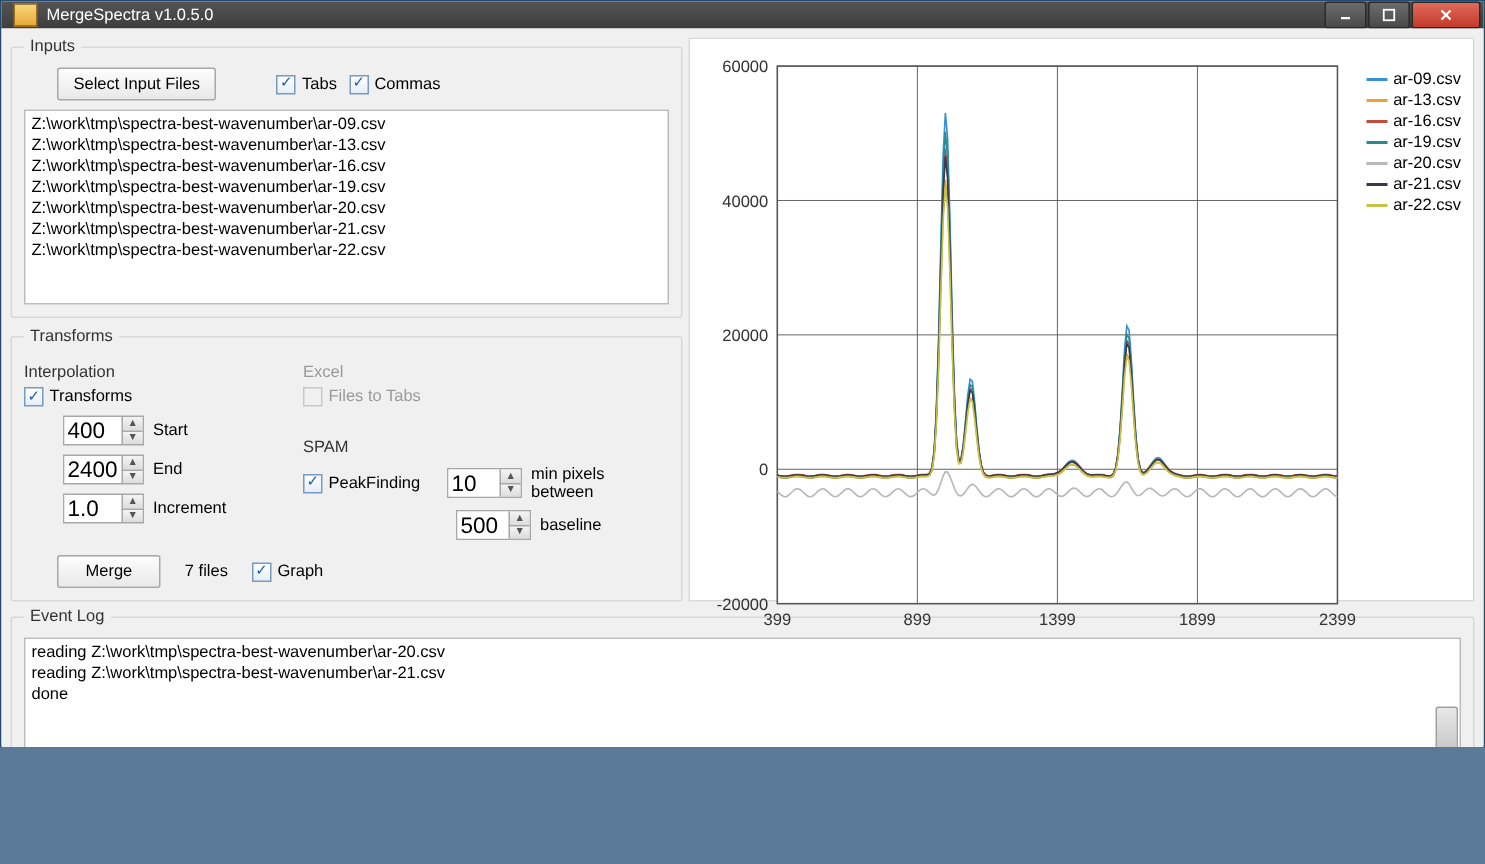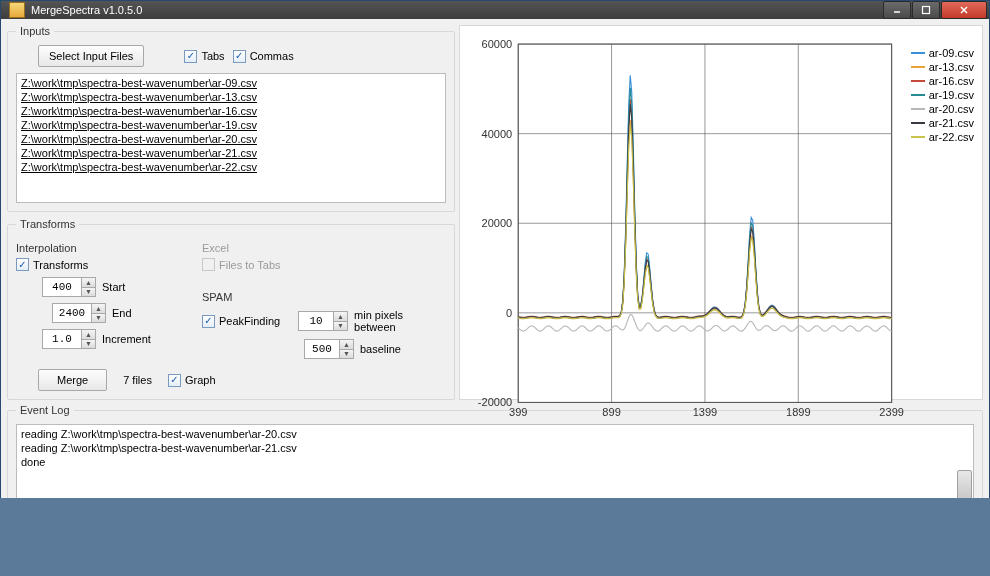--- a/index.html
+++ b/index.html
@@ -20,32 +20,32 @@
   .chart-area { flex: 1; background: #fff; border: 1px solid #d8d8d8; position: relative; }
 
   fieldset.group { border: 1px solid #d8d8d8; border-radius: 2px; padding: 8px 8px 8px 8px; margin: 0; }
   fieldset.group > legend { padding: 0 4px; color: #333; }
 
   .row { display: flex; align-items: center; gap: 8px; }
   .btn { background: linear-gradient(#fdfdfd,#e8e8e8); border: 1px solid #a8a8a8; border-radius: 2px; padding: 2px 10px; height: 22px; display: inline-flex; align-items: center; margin-left: 22px; }
   .checkbox { width: 13px; height: 13px; border: 1px solid #7a9ac0; background: linear-gradient(#fff,#e4eef8); display: inline-flex; align-items: center; justify-content: center; }
   .checkbox.checked::after { content: "✓"; font-size: 10px; color: #1a5aa8; line-height: 1; }
   .checkbox.disabled { border-color:#c8c8c8; background:#f0f0f0; }
-  .chk-label { display: inline-flex; align-items: center; gap: 4px; }
+  .chk-label { display: inline-flex; align-items: flex-start; gap: 4px; }
   .chk-label.disabled { color:#9a9a9a; }
 
   .filelist { width: 100%; height: 130px; border: 1px solid #bcbcbc; background: #fff; overflow: auto; padding: 2px 4px; margin-top: 6px; }
-  .filelist div { white-space: nowrap; line-height: 14px; text-decoration: underline; }
+  .filelist div { white-space: nowrap; line-height: 14px; }
 
   .transforms-inner { display: flex; gap: 16px; }
   .interp-col { width: 170px; }
   .excel-col { flex: 1; }
   .field-row { display: flex; align-items: center; gap: 6px; margin-top: 6px; }
   .num-input { width: 54px; height: 20px; border: 1px solid #a8a8a8; display: flex; }
-  .num-input input { border: none; width: 38px; text-align: center; padding: 0 2px; font-size:11px;font-family:Liberation Mono, monospace; }
+  .num-input input { border: none; width: 38px; text-align: left; padding: 0 2px; font-size:15px; }
   .spin { width: 14px; display: flex; flex-direction: column; }
   .spin-btn { flex:1; background: linear-gradient(#f4f4f4,#dcdcdc); border-left:1px solid #a8a8a8; display:flex; align-items:center; justify-content:center; font-size:7px; color:#555; }
   .spin-btn + .spin-btn { border-top:1px solid #a8a8a8; }
 
   .subgroup-title { color:#333; margin-top:4px; }
   .subgroup-title.disabled { color:#9a9a9a; }
 
   .merge-row { display:flex; align-items:center; gap:16px; margin-top:10px; }
 
   .eventlog { }
@@ -134,21 +134,21 @@
               <div class="field-row" style="margin-left:26px">
                 <div class="num-input">
                   <input value="400" style="">
                   <div class="spin">
                       <div class="spin-btn">▲</div>
                       <div class="spin-btn">▼</div>
                     </div>
                 </div>
                 <span>Start</span>
               </div>
-              <div class="field-row" style="margin-left:36px">
+              <div class="field-row" style="margin-left:26px">
                 <div class="num-input">
                   <input value="2400" style="">
                   <div class="spin">
                       <div class="spin-btn">▲</div>
                       <div class="spin-btn">▼</div>
                     </div>
                 </div>
                 <span>End</span>
               </div>
               <div class="field-row" style="margin-left:26px">

